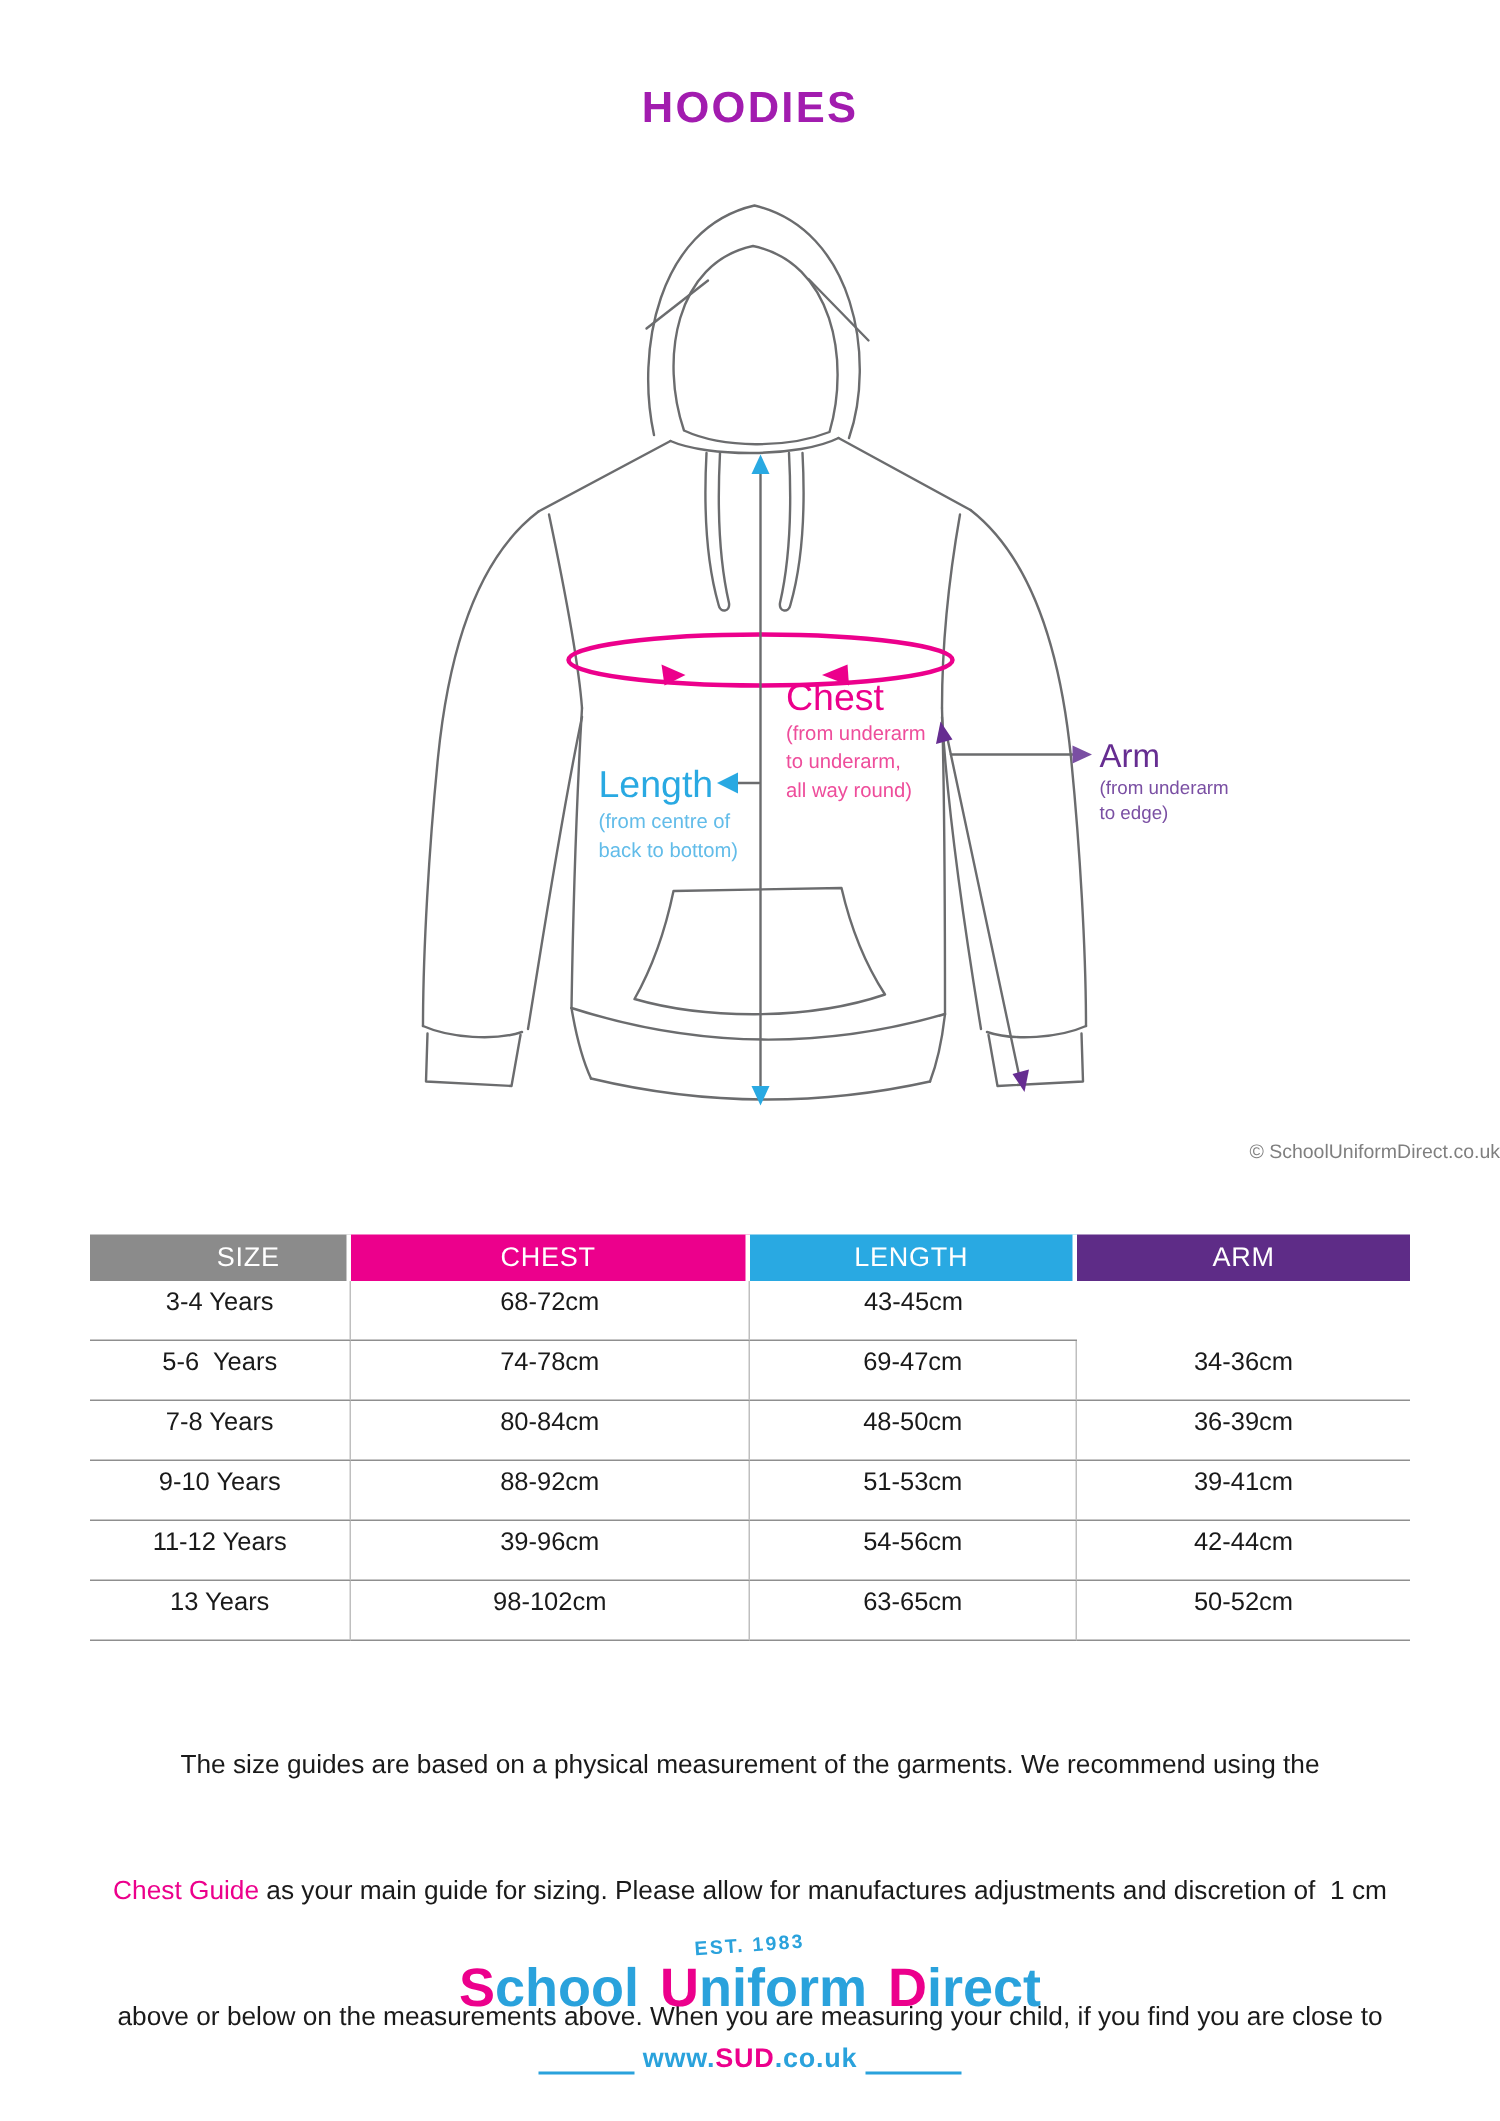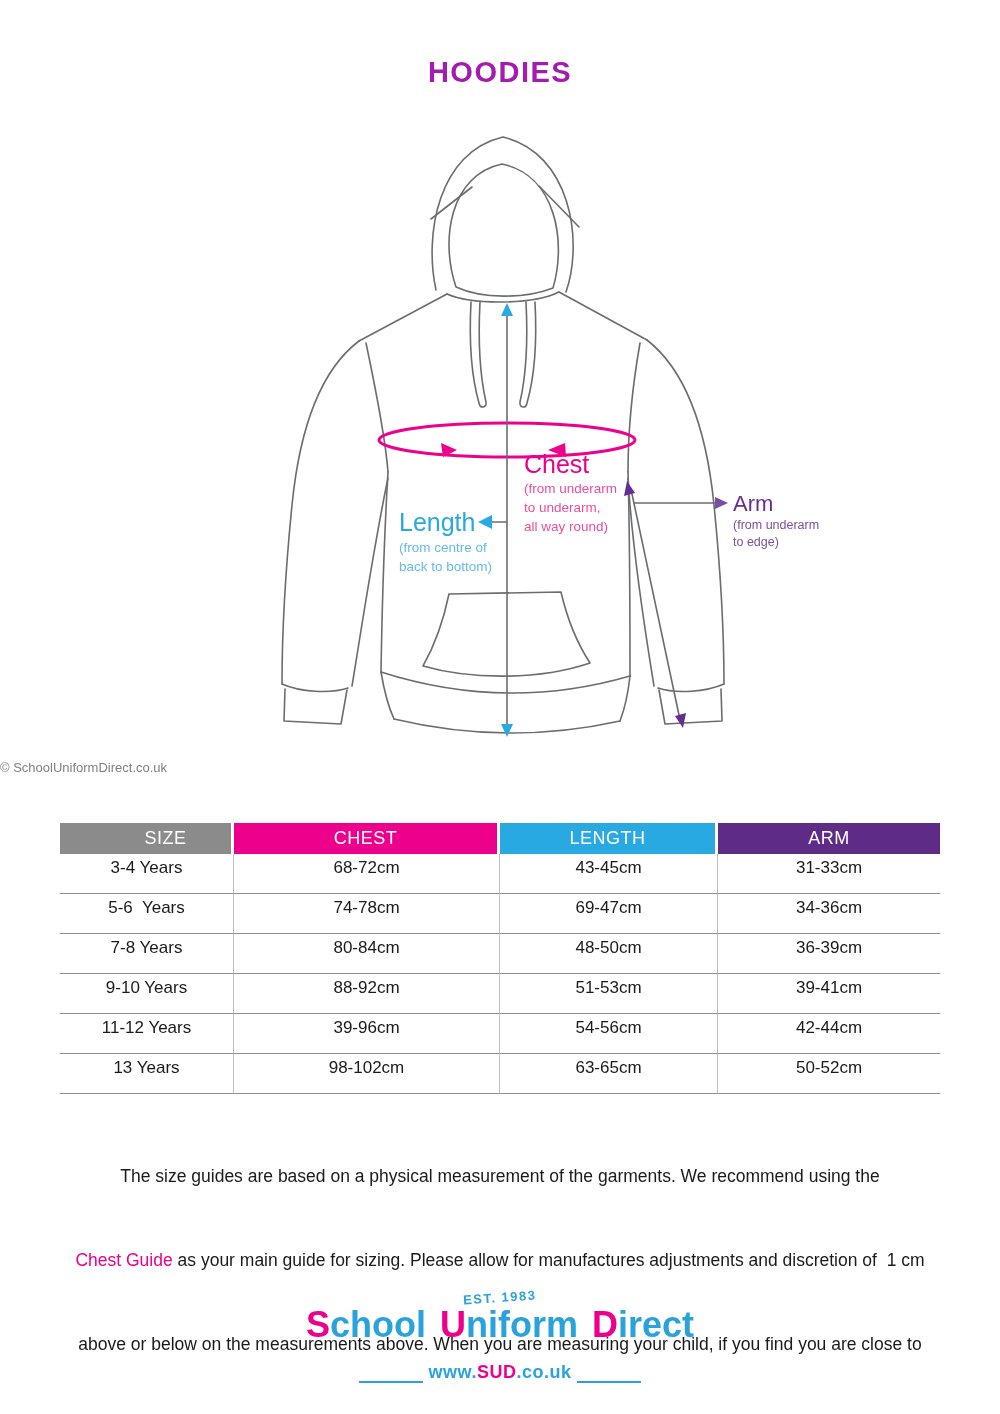--- a/index.html
+++ b/index.html
@@ -9,21 +9,21 @@
   
   .title{position:absolute;top:56px;left:0;width:100%;margin:0;text-align:center;
          font-size:29px;font-weight:bold;letter-spacing:1.5px;color:#a21caf;}
 
   
   .diagram{position:absolute;top:125px;left:250px;width:570px;height:665px;}
   .diagram path,.diagram line{fill:none;stroke:#6b6c6e;stroke-width:1.6;
          stroke-linecap:round;stroke-linejoin:round;}
   .diagram .fillwhite{fill:#ffffff;}
   .diagram text{font-family:"Liberation Sans",sans-serif;}
-  .copyright{position:absolute;top:760px;left:0;width:100%;text-align:left;
+  .copyright{position:absolute;top:760px;left:0;width:100%;text-align:right;
          font-size:13px;color:#7f7f7f;}
 
   
   .size-table{position:absolute;top:823px;left:60px;width:880px;}
   .trow{display:grid;grid-template-columns:174px 266px 218px 222px;}
   .thcell{height:31px;line-height:31px;text-align:center;color:#fff;font-size:18px;
          letter-spacing:.5px;box-sizing:border-box;}
   .thcell:not(:last-child){border-right:3px solid #fff;}
   .tdcell{height:40px;line-height:27px;text-align:center;font-size:17px;white-space:pre;
          box-sizing:border-box;border-bottom:1px solid #8f8f8f;}
@@ -125,21 +125,20 @@
     <div class="trow">
       <div class="thcell" style="background: rgb(139, 139, 139); padding-left: 40px;">SIZE</div>
       <div class="thcell" style="background: rgb(236, 0, 140);">CHEST</div>
       <div class="thcell" style="background: rgb(41, 169, 226);">LENGTH</div>
       <div class="thcell" style="background: rgb(94, 44, 135);">ARM</div>
     </div>
     <div class="trow">
       <div class="tdcell">3-4 Years</div>
       <div class="tdcell">68-72cm</div>
       <div class="tdcell">43-45cm</div>
-      <div class="tdcell">31-33cm</div>
     </div>
     <div class="trow">
       <div class="tdcell">5-6  Years</div>
       <div class="tdcell">74-78cm</div>
       <div class="tdcell">69-47cm</div>
       <div class="tdcell">34-36cm</div>
     </div>
     <div class="trow">
       <div class="tdcell">7-8 Years</div>
       <div class="tdcell">80-84cm</div>

